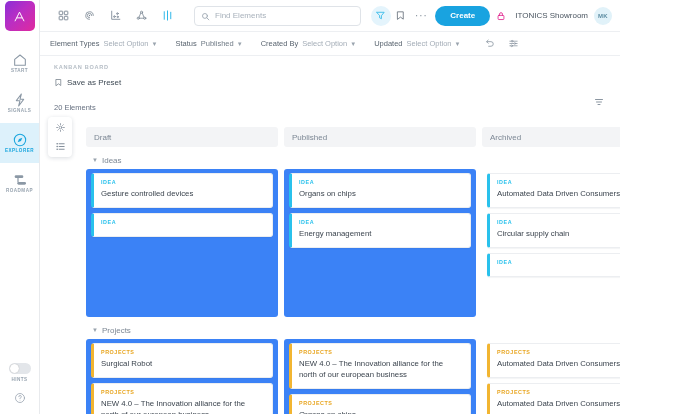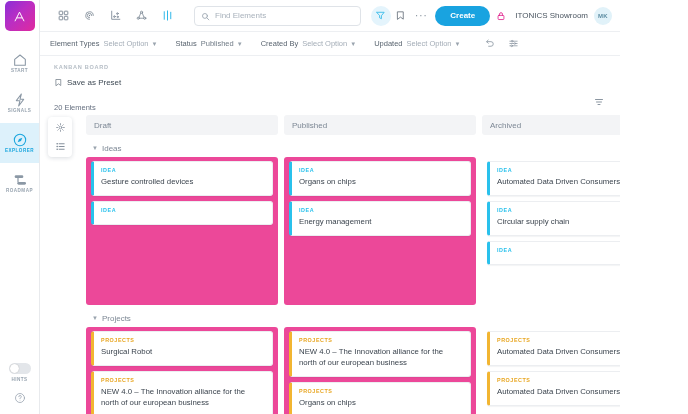--- a/index.html
+++ b/index.html
@@ -159,38 +159,38 @@
     display: flex; flex-direction: column; align-items: center;
     padding: 5px 0 5px 0; gap: 8px; z-index: 5;
   }
   .side-tools .st-ico { color: #7b8794; cursor: pointer; display: flex; }
 
   .board {
     position: absolute; left: 45px; right: 0; top: 0; bottom: 0;
     overflow: hidden; padding-left: 1px;
   }
   .columns { display: flex; gap: 6px; height: 100%; }
-  .column { width: 192px; flex: 0 0 192px; display: flex; flex-direction: column; }
+  .column { width: 192px; flex: 0 0 192px; display: flex; flex-direction: column; margin-top: 12px; }
   .col-head {
     height: 20px; background: #f3f4f6; border-radius: 3px;
     display: flex; align-items: center; padding: 0 8px;
     font-size: 8px; color: #7c8794; flex: 0 0 20px;
   }
   .col-body { flex: 1; min-height: 0; }
 
   .group-title {
     display: flex; align-items: center; gap: 4px;
     height: 18px; padding-left: 6px; margin-top: 4px;
     font-size: 8px; color: #7c8794; cursor: pointer;
   }
   .group-title .gcaret { font-size: 6px; color: #9aa4ae; }
   .group-title.spacer { visibility: hidden; }
 
   .lane {
-    background: #ec4899; border-radius: 3px;
+    background: #3b82f6; border-radius: 3px;
     padding: 4px 5px; display: flex; flex-direction: column; gap: 5px;
   }
   .lane.ideas { min-height: 148px; }
   .lane.projects { min-height: 120px; }
   .lane.plain { background: transparent; }
 
   .card {
     background: #fff; border: 1px solid #eceef1; border-radius: 3px;
     border-left: 3px solid #29c1ec;
     padding: 5px 7px 7px 7px;

